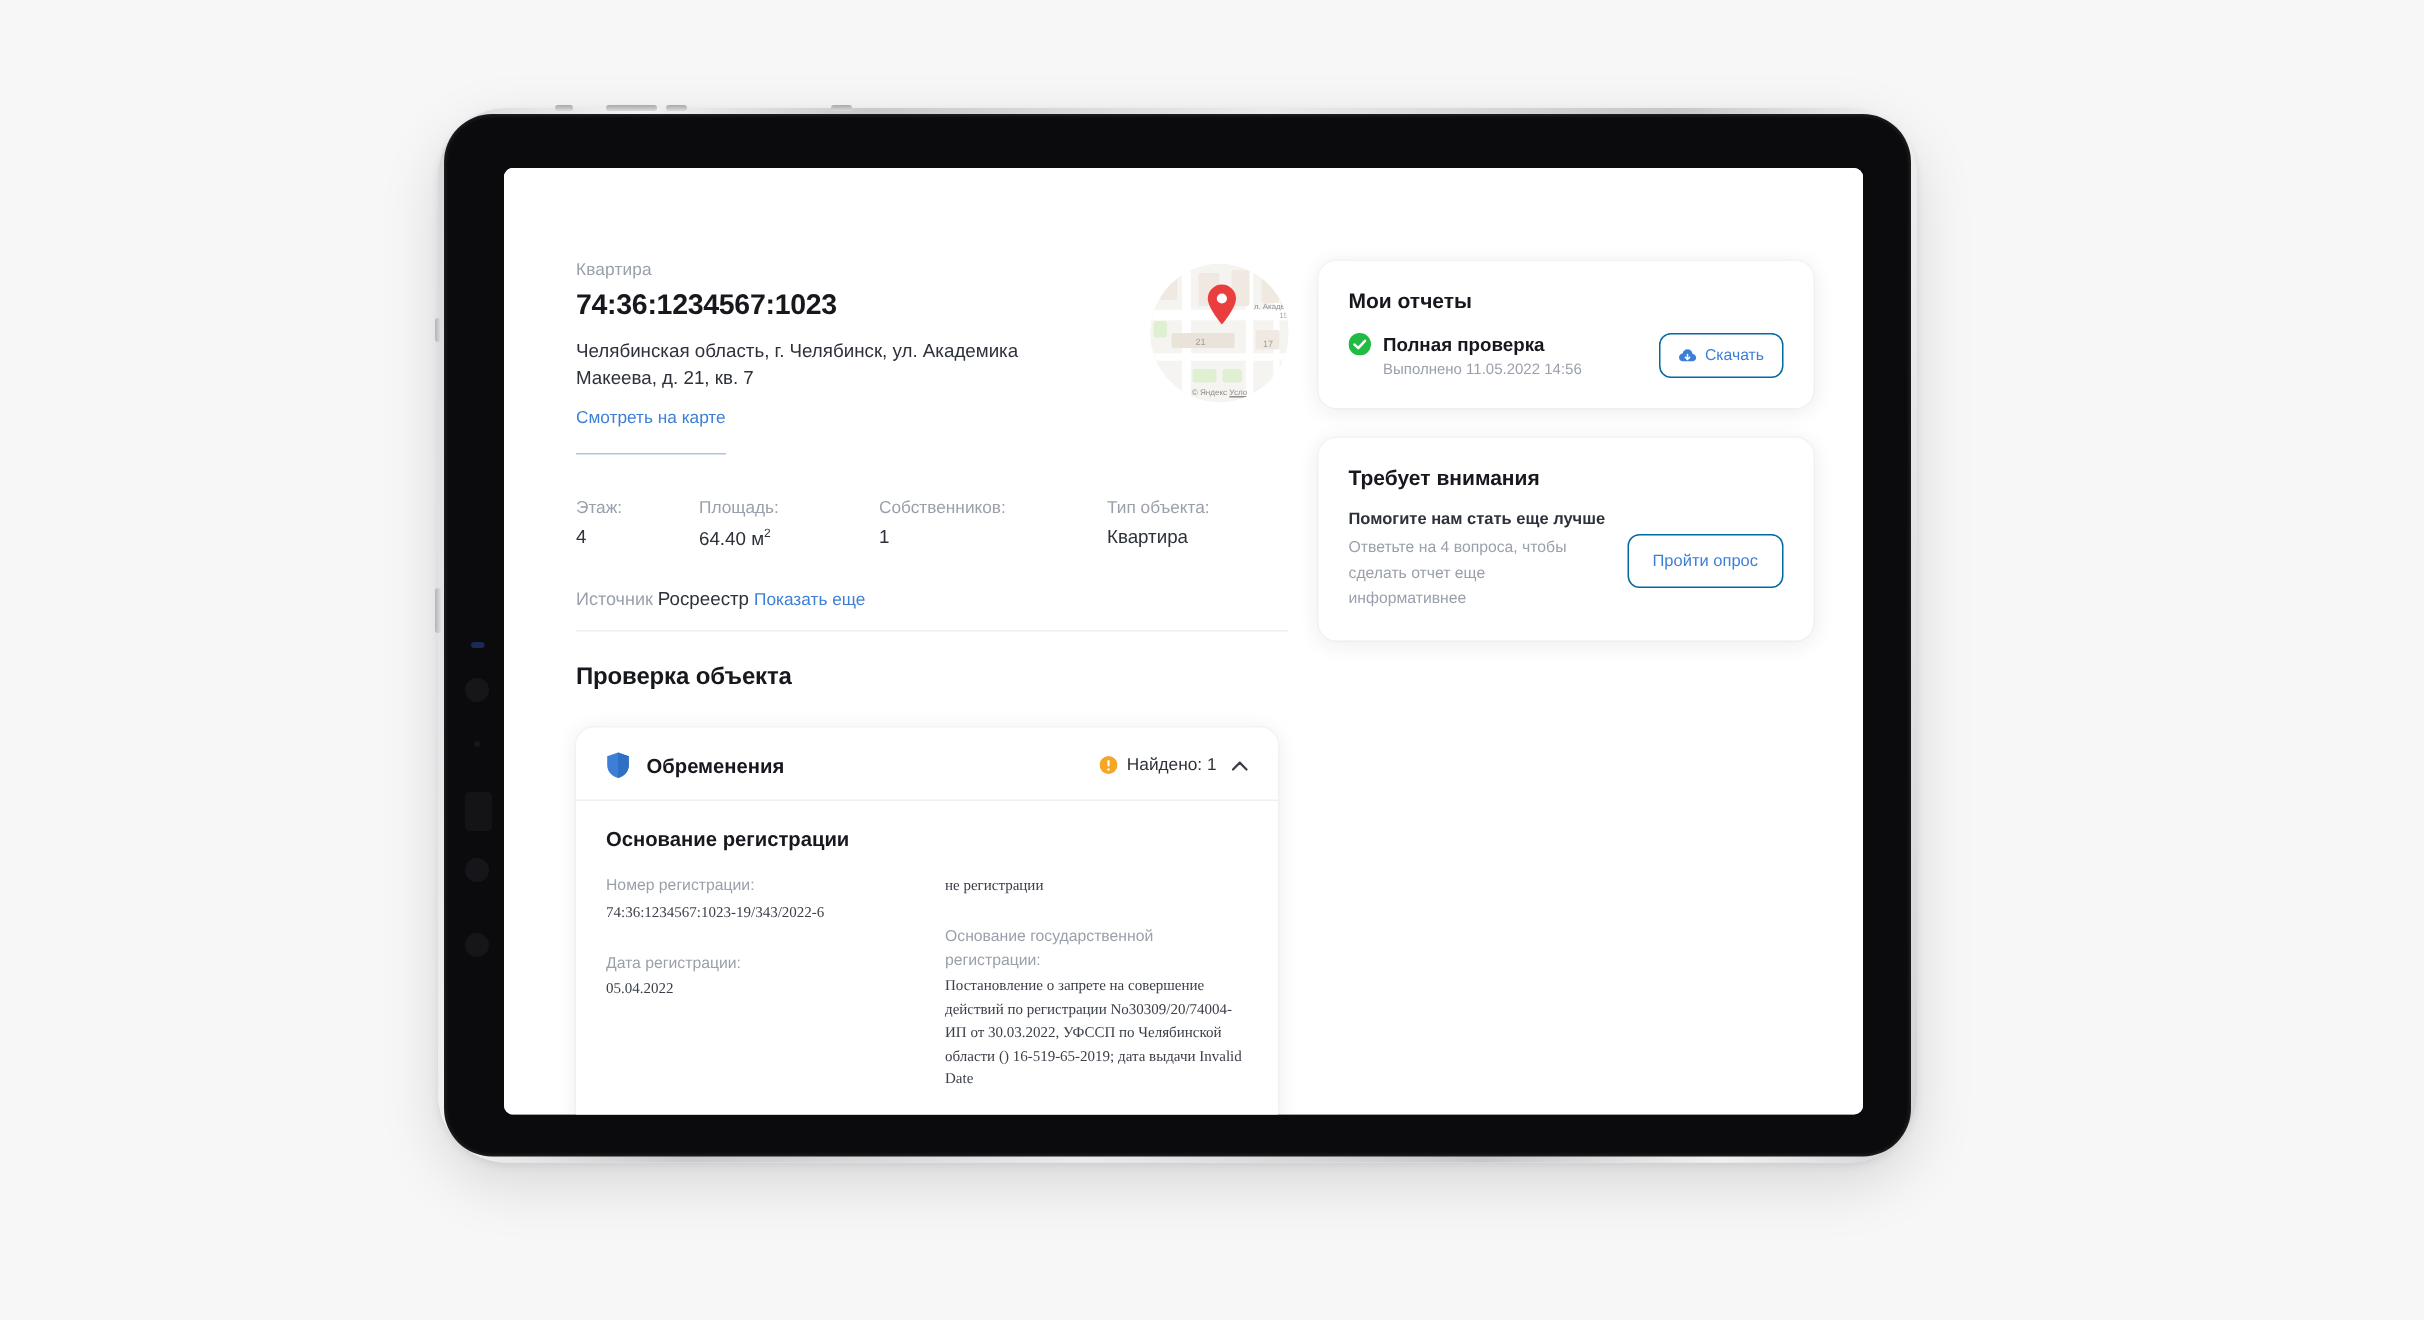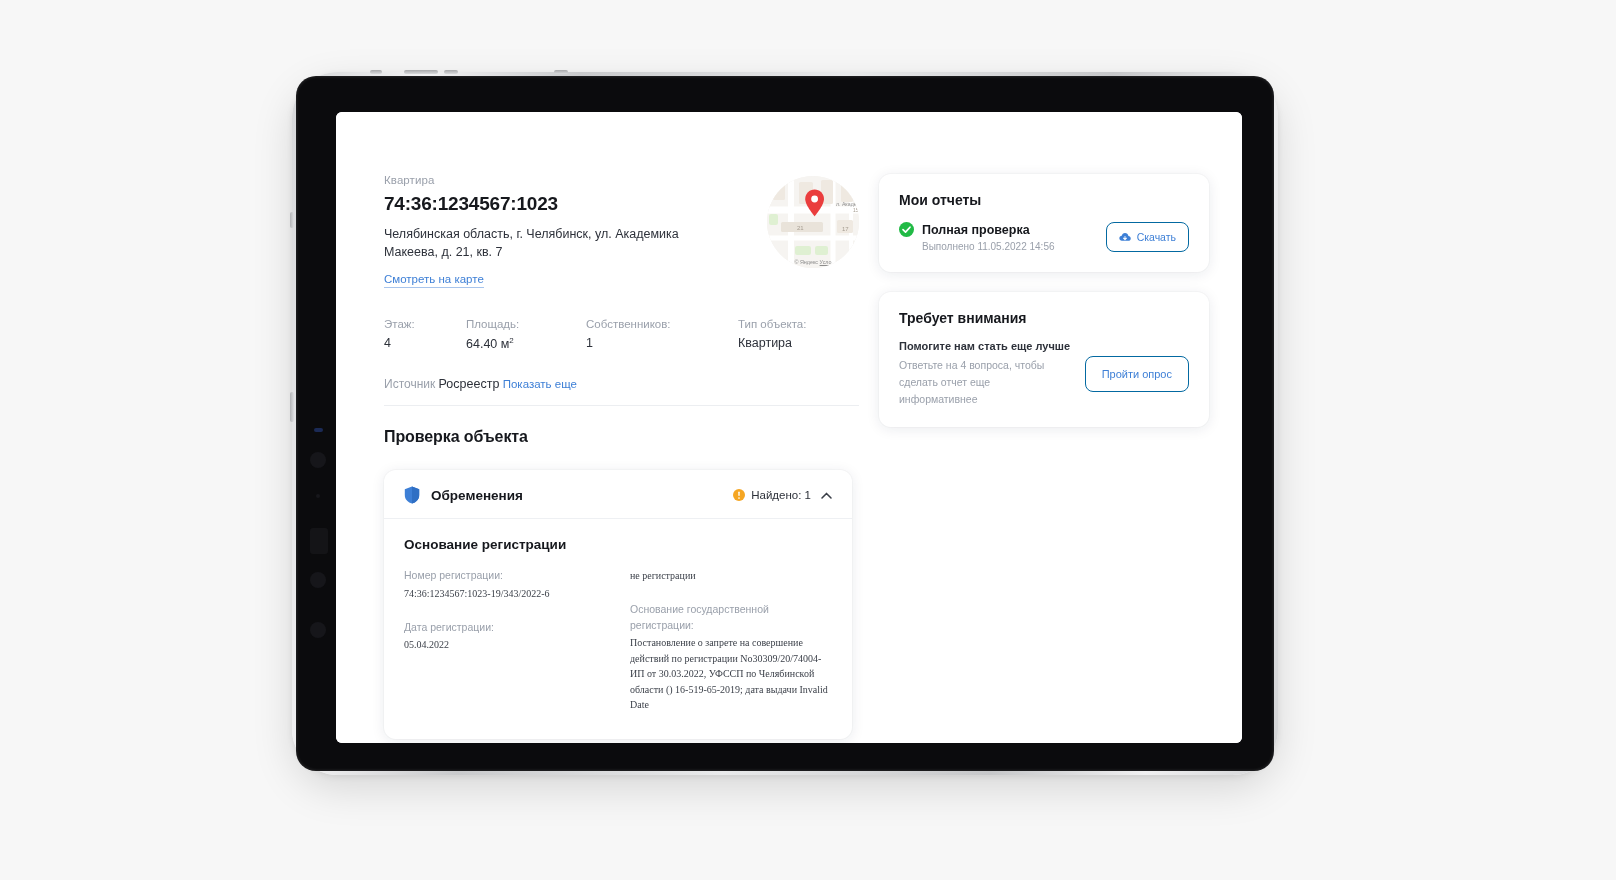--- a/index.html
+++ b/index.html
@@ -29,21 +29,21 @@
     border-radius: 46px;
     background: linear-gradient(100deg,#d6d7d9 0%,#f2f2f3 12%,#c9cacc 26%,#e9eaeb 50%,#c6c7c9 74%,#f0f0f1 88%,#d2d3d5 100%);
     box-shadow: 0 14px 40px rgba(0,0,0,0.13), 0 2px 6px rgba(0,0,0,0.08);
   }
   .device-bezel {
     position: absolute;
     left: 4px;
     top: 4px;
     right: 4px;
     bottom: 4px;
-    border-radius: 20px;
+    border-radius: 32px;
     background: #0b0b0d;
     box-shadow: inset 0 0 3px 1px rgba(255,255,255,0.10);
   }
   .screen {
     position: absolute;
     left: 40px;
     top: 36px;
     width: 906px;
     height: 631px;
     background: #ffffff;
@@ -125,21 +125,21 @@
     line-height: 1.45;
     margin-bottom: 8px;
     max-width: 330px;
   }
   .map-link {
     font-size: 11.5px;
     color: #3d7fd6;
     text-decoration: none;
     border-bottom: 1px solid rgba(61,127,214,.45);
     display: inline-block;
-    padding-bottom: 2px;
+    padding-bottom: 17px;
     cursor: pointer;
   }
 
   
   .map-thumb {
     width: 92px; height: 92px;
     border-radius: 50%;
     overflow: hidden;
     position: relative;
     flex: none;

